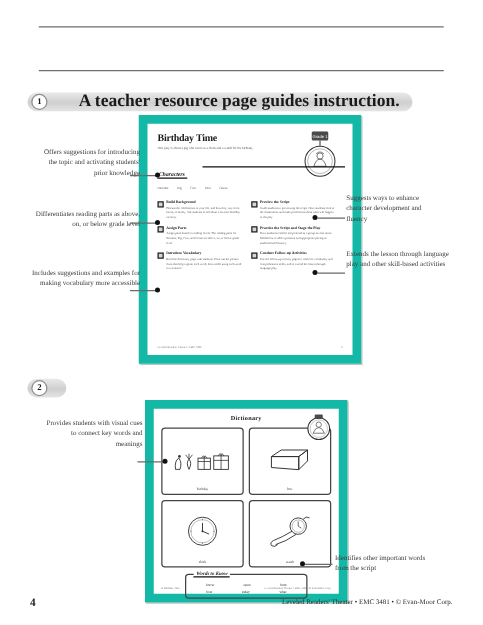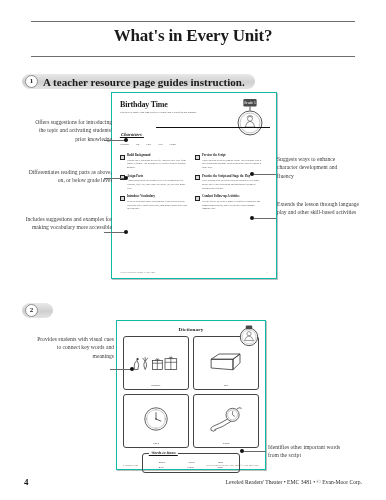--- a/index.html
+++ b/index.html
@@ -26,27 +26,27 @@
     height:15px;border-radius:8px;
     background:linear-gradient(to bottom,#e9e9e9,#cfcfcf 55%,#e4e4e4);
     padding:0 10px 0 3px;
   }
   .step-num{
     width:11px;height:11px;border-radius:50%;
     background:#ffffff;border:1px solid #8e8e8e;
     font-size:7px;font-weight:bold;line-height:11px;text-align:center;
     margin-right:5px;flex:none;
   }
-  .step-label{font-size:11px;font-weight:bold;white-space:nowrap;}
+  .step-label{font-size:14px;font-weight:bold;white-space:nowrap;margin-left:20px;}
   #step1{left:22px;top:74px;}
   #step2{left:22px;top:303px;}
 
   
   .thumb{
-    position:absolute;background:#fff;border:1px solid #14b8a6;
+    position:absolute;background:#fff;border:7px solid #14b8a6;
     box-shadow:1px 1px 0 rgba(0,0,0,.25);
   }
   #thumb-teacher{left:111px;top:92px;width:164px;height:185px;}
   #thumb-dict{left:116px;top:320px;width:148px;height:148px;padding:0;}
 
   
   .tp{position:absolute;inset:0;padding:7px 8px;}
   .tp-title{font-size:8px;font-weight:bold;letter-spacing:-.2px;}
   .tp-sub{font-size:2.6px;line-height:1.55;color:#444;margin-top:2px;width:86px;}
   .tp-badge{
@@ -112,21 +112,20 @@
   
   .pgnum{position:absolute;left:24px;bottom:13px;font-size:9px;font-weight:bold;}
   .credit{position:absolute;right:24px;bottom:15px;font-size:5.6px;color:#2b2b2b;}
 </style>
 </head>
 <body>
 
 <div class="page">
 
   <div class="rule rule-top"></div>
-  <div class="page-title">What's in Every Unit?</div>
   <div class="rule rule-mid"></div>
 
   <div class="step" id="step1">
     <div class="step-num">1</div>
     <div class="step-label">A teacher resource page guides instruction.</div>
   </div>
 
   <div class="thumb" id="thumb-teacher">
     <div class="tp">
       <div class="tp-title">Birthday Time</div>

